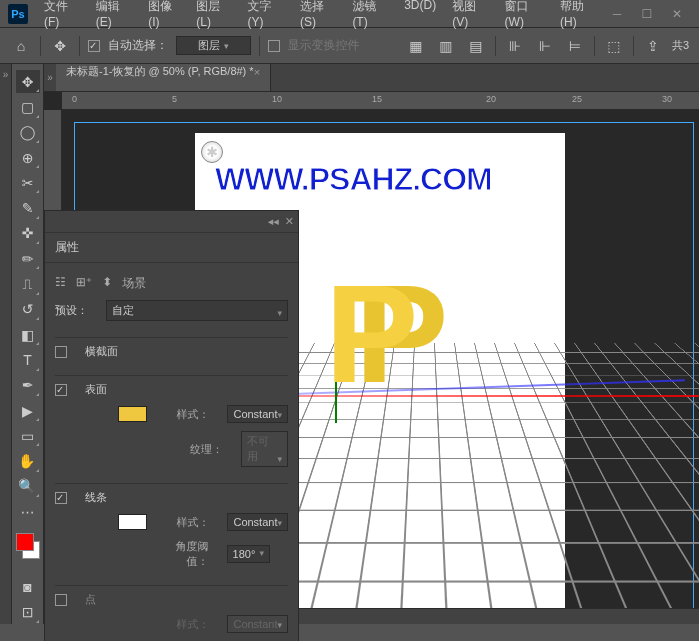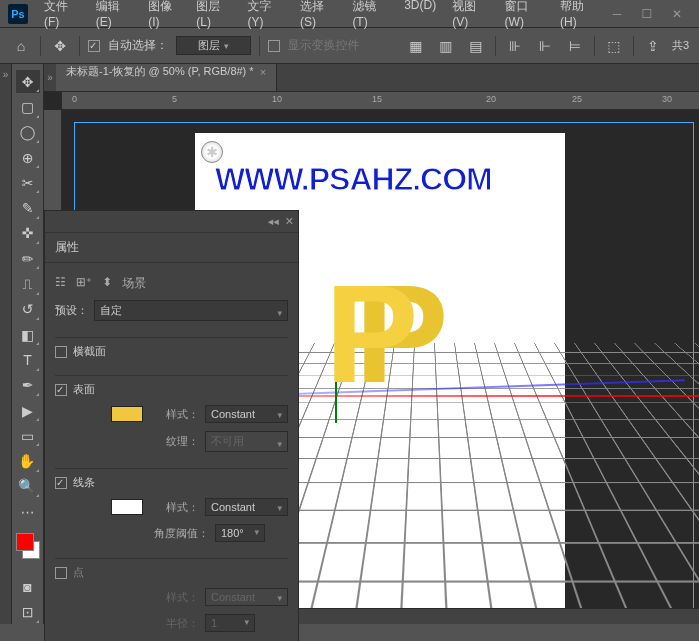--- a/index.html
+++ b/index.html
@@ -24,21 +24,21 @@
 .tool{width:24px;height:24px;display:flex;align-items:center;justify-content:center;cursor:pointer;font-size:14px;position:relative}
 .tool.active{background:#3a3a3a}
 .tool .tri{position:absolute;bottom:1px;right:1px;width:0;height:0;border-left:3px solid transparent;border-bottom:3px solid #999}
 .swatches{margin-top:8px}
 .sw{width:18px;height:18px;border:1px solid #888;position:relative}
 .sw.fg{background:#ff0000;z-index:2}
 .sw.bg{background:#fff;margin-top:-10px;margin-left:6px}
 .canvas-area{flex:1;background:#282828;position:relative;overflow:hidden}
 .tabbar{height:28px;background:#424242;display:flex;align-items:flex-end;border-bottom:1px solid #2a2a2a}
 .pinbtn{width:12px;height:28px;display:flex;align-items:center;justify-content:center;color:#999;font-size:10px;cursor:pointer}
-.tab{background:#535353;padding:12px 10px;font-size:11px;border-right:1px solid #2a2a2a;display:flex;align-items:center;gap:6px}
+.tab{background:#535353;padding:12px 10px;font-size:11px;border-right:1px solid #2a2a2a;display:flex;align-items:center;}
 .tab .x{color:#999;cursor:pointer;font-size:11px}
 .rulers{position:absolute;background:#535353}
 .ruler-h{top:28px;left:18px;right:0;height:18px;border-bottom:1px solid #2a2a2a;display:flex;font-size:9px;color:#aaa;overflow:hidden}
 .ruler-h span{position:absolute;top:2px}
 .ruler-v{top:46px;left:0;width:18px;bottom:0;border-right:1px solid #2a2a2a}
 .canvas{position:absolute;top:58px;left:30px;width:620px;height:500px;border:1px solid #4af}
 .doc{position:absolute;top:10px;left:120px;width:370px;height:480px;background:#fff}
 .watermark{position:absolute;top:28px;left:20px;font-size:32px;font-weight:900;color:#1020d0;-webkit-text-stroke:1px #fff;font-family:Arial,sans-serif;letter-spacing:-1px}
 .cursor3d{position:absolute;top:8px;left:6px;width:22px;height:22px;border-radius:50%;background:radial-gradient(circle,#fff 40%,#ccc 100%);border:1px solid #888;display:flex;align-items:center;justify-content:center;font-size:14px}
 .letter3d{position:absolute;top:120px;left:130px;font-size:140px;font-weight:900;color:#f5d040;font-family:Arial,sans-serif}
@@ -49,21 +49,21 @@
  transform:perspective(400px) rotateX(62deg);transform-origin:top center}
 .axis{position:absolute;height:2px;top:262px}
 .axis.red{background:linear-gradient(to right,rgba(255,0,0,0.3),red);width:660px;left:-10px}
 .axis.blue{background:linear-gradient(to right,rgba(0,0,255,0.2),rgba(50,50,255,0.8));width:500px;left:-10px;top:255px;transform:rotate(-2deg)}
 .axis.green{background:green;width:2px;height:50px;left:140px;top:240px}
 .panel{position:absolute;top:210px;left:44px;width:255px;background:#424242;border:1px solid #2a2a2a;z-index:10}
 .panel-hdr{height:22px;display:flex;align-items:center;justify-content:flex-end;padding:0 4px;gap:6px;border-bottom:1px solid #333}
 .panel-hdr span{cursor:pointer;color:#999;font-size:11px}
 .panel-tab{padding:6px 10px;font-size:12px;border-bottom:1px solid #333}
 .panel-body{padding:8px 10px}
-.prow{display:flex;align-items:center;gap:6px;margin-bottom:8px;font-size:11px}
+.prow{display:flex;align-items:center;gap:18px;margin-bottom:8px;font-size:11px}
 .prow .lbl{width:50px;text-align:right;color:#aaa}
 .psel{background:#3a3a3a;border:1px solid #2a2a2a;padding:2px 5px;flex:1;display:flex;justify-content:space-between;align-items:flex-end;font-size:11px}
 .psel.dis{color:#666;background:#454545}
 .psel::after{content:"▾";font-size:9px;color:#888}
 .pinput{background:#3a3a3a;border:1px solid #2a2a2a;padding:2px 5px;width:50px;font-size:11px;display:flex;justify-content:space-between}
 .pinput::after{content:"▾";font-size:9px;color:#888}
 .colorchip{width:32px;height:16px;border:1px solid #222}
 .section{border-top:1px solid #333;padding-top:6px;margin-top:16px}
 .iconrow{display:flex;gap:10px;padding:4px 0 8px;font-size:12px;color:#aaa}
 .bottombar{position:absolute;bottom:0;left:0;right:0;height:16px;background:#424242;border-top:1px solid #2a2a2a}

